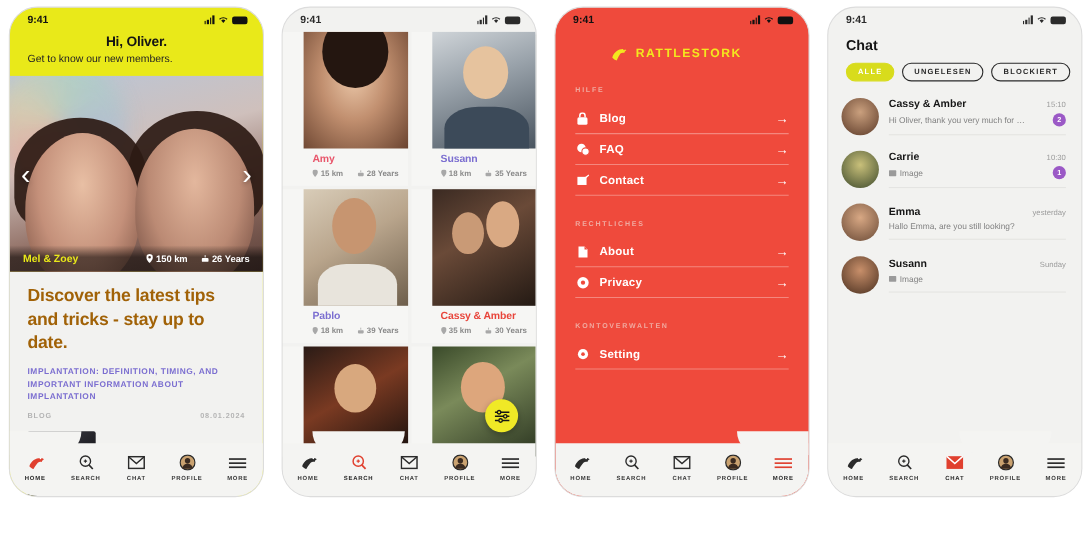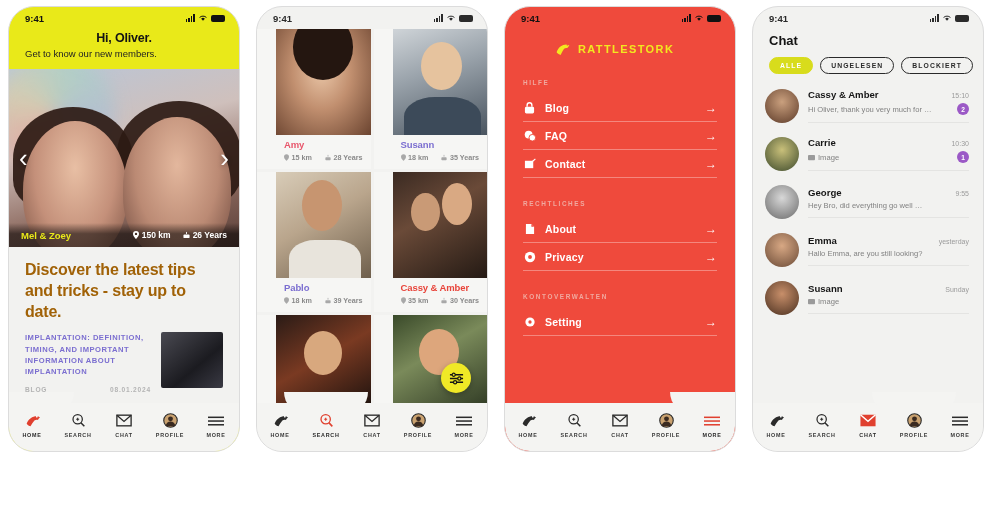--- a/index.html
+++ b/index.html
@@ -72,21 +72,21 @@
   .arrow-nav.right { right: 10px; }
   .hero-meta {
     position: absolute; left: 0; right: 0; bottom: 0; height: 24px;
     background: linear-gradient(transparent, rgba(0,0,0,.55) 45%);
     display: flex; align-items: center; padding: 0 12px; gap: 12px;
   }
   .hero-name { font-size: 9.5px; font-weight: bold; color: #e9e919; flex: 1; }
   .meta-chip { font-size: 8.5px; color: #fff; font-weight: bold; display: flex; align-items: center; gap: 3px; }
   .p1-body { background: #f2f2f0; padding: 12px 16px 0; height: 220px; }
   .p1-title { font-size: 16px; font-weight: bold; color: #a16207; line-height: 1.32; letter-spacing: -0.2px; }
-  .blog-card { display: flex; gap: 10px; margin-top: 10px; }
+  .blog-card { display: flex; gap: 10px; margin-top: 10px; flex-direction: column; }
   .blog-text { flex: 1; }
   .blog-head { font-size: 7.6px; font-weight: bold; color: #7b6ed0; line-height: 1.48; letter-spacing: .5px; }
   .blog-foot { display: flex; justify-content: space-between; margin-top: 9px;
     font-size: 6.6px; color: #b4b4b4; letter-spacing: .8px; font-weight: bold; }
   .blog-thumb { width: 62px; height: 56px; flex: 0 0 62px; border-radius: 2px;
     background: linear-gradient(140deg,#4a4a52,#1b1b20 60%,#3a3a44); }
   .blog-card2 { display:flex; gap:4px; margin-top: 12px; align-items:flex-end; }
   .blog-head2 { font-size: 8.6px; font-weight: bold; color: #2a2a2a; letter-spacing: .4px; flex:1; padding-left:18px;}
   .blog-thumb2 { width: 62px; height: 20px; flex: 0 0 62px; background: #4747e0; position:relative; overflow:hidden;}
   .blog-thumb2::after{content:"";position:absolute;left:50%;bottom:-10px;transform:translateX(-50%);width:24px;height:22px;border-radius:50%;background:#1a1a7a;}
@@ -704,32 +704,20 @@
                 <svg width="7" height="7" viewBox="0 0 8 8">
                     <rect x="0" y="1" width="8" height="6" rx="1" fill="#9a9a9a"></rect>
                   </svg>
                 <span>Image</span>
               </span>
               <span class="badge">1</span>
             </div>
           </div>
         </div>
 
-        <div class="chat-row">
-          <div class="chat-ava av-c"></div>
-          <div class="chat-main">
-            <div class="chat-top">
-              <span class="chat-name">George</span>
-              <span class="chat-time">9:55</span>
-            </div>
-            <div class="chat-bot">
-              <span class="chat-prev">Hey Bro, did everything go well …</span>
-            </div>
-          </div>
-        </div>
 
         <div class="chat-row">
           <div class="chat-ava av-d"></div>
           <div class="chat-main">
             <div class="chat-top">
               <span class="chat-name">Emma</span>
               <span class="chat-time">yesterday</span>
             </div>
             <div class="chat-bot">
               <span class="chat-prev">Hallo Emma, are you still looking?</span>

